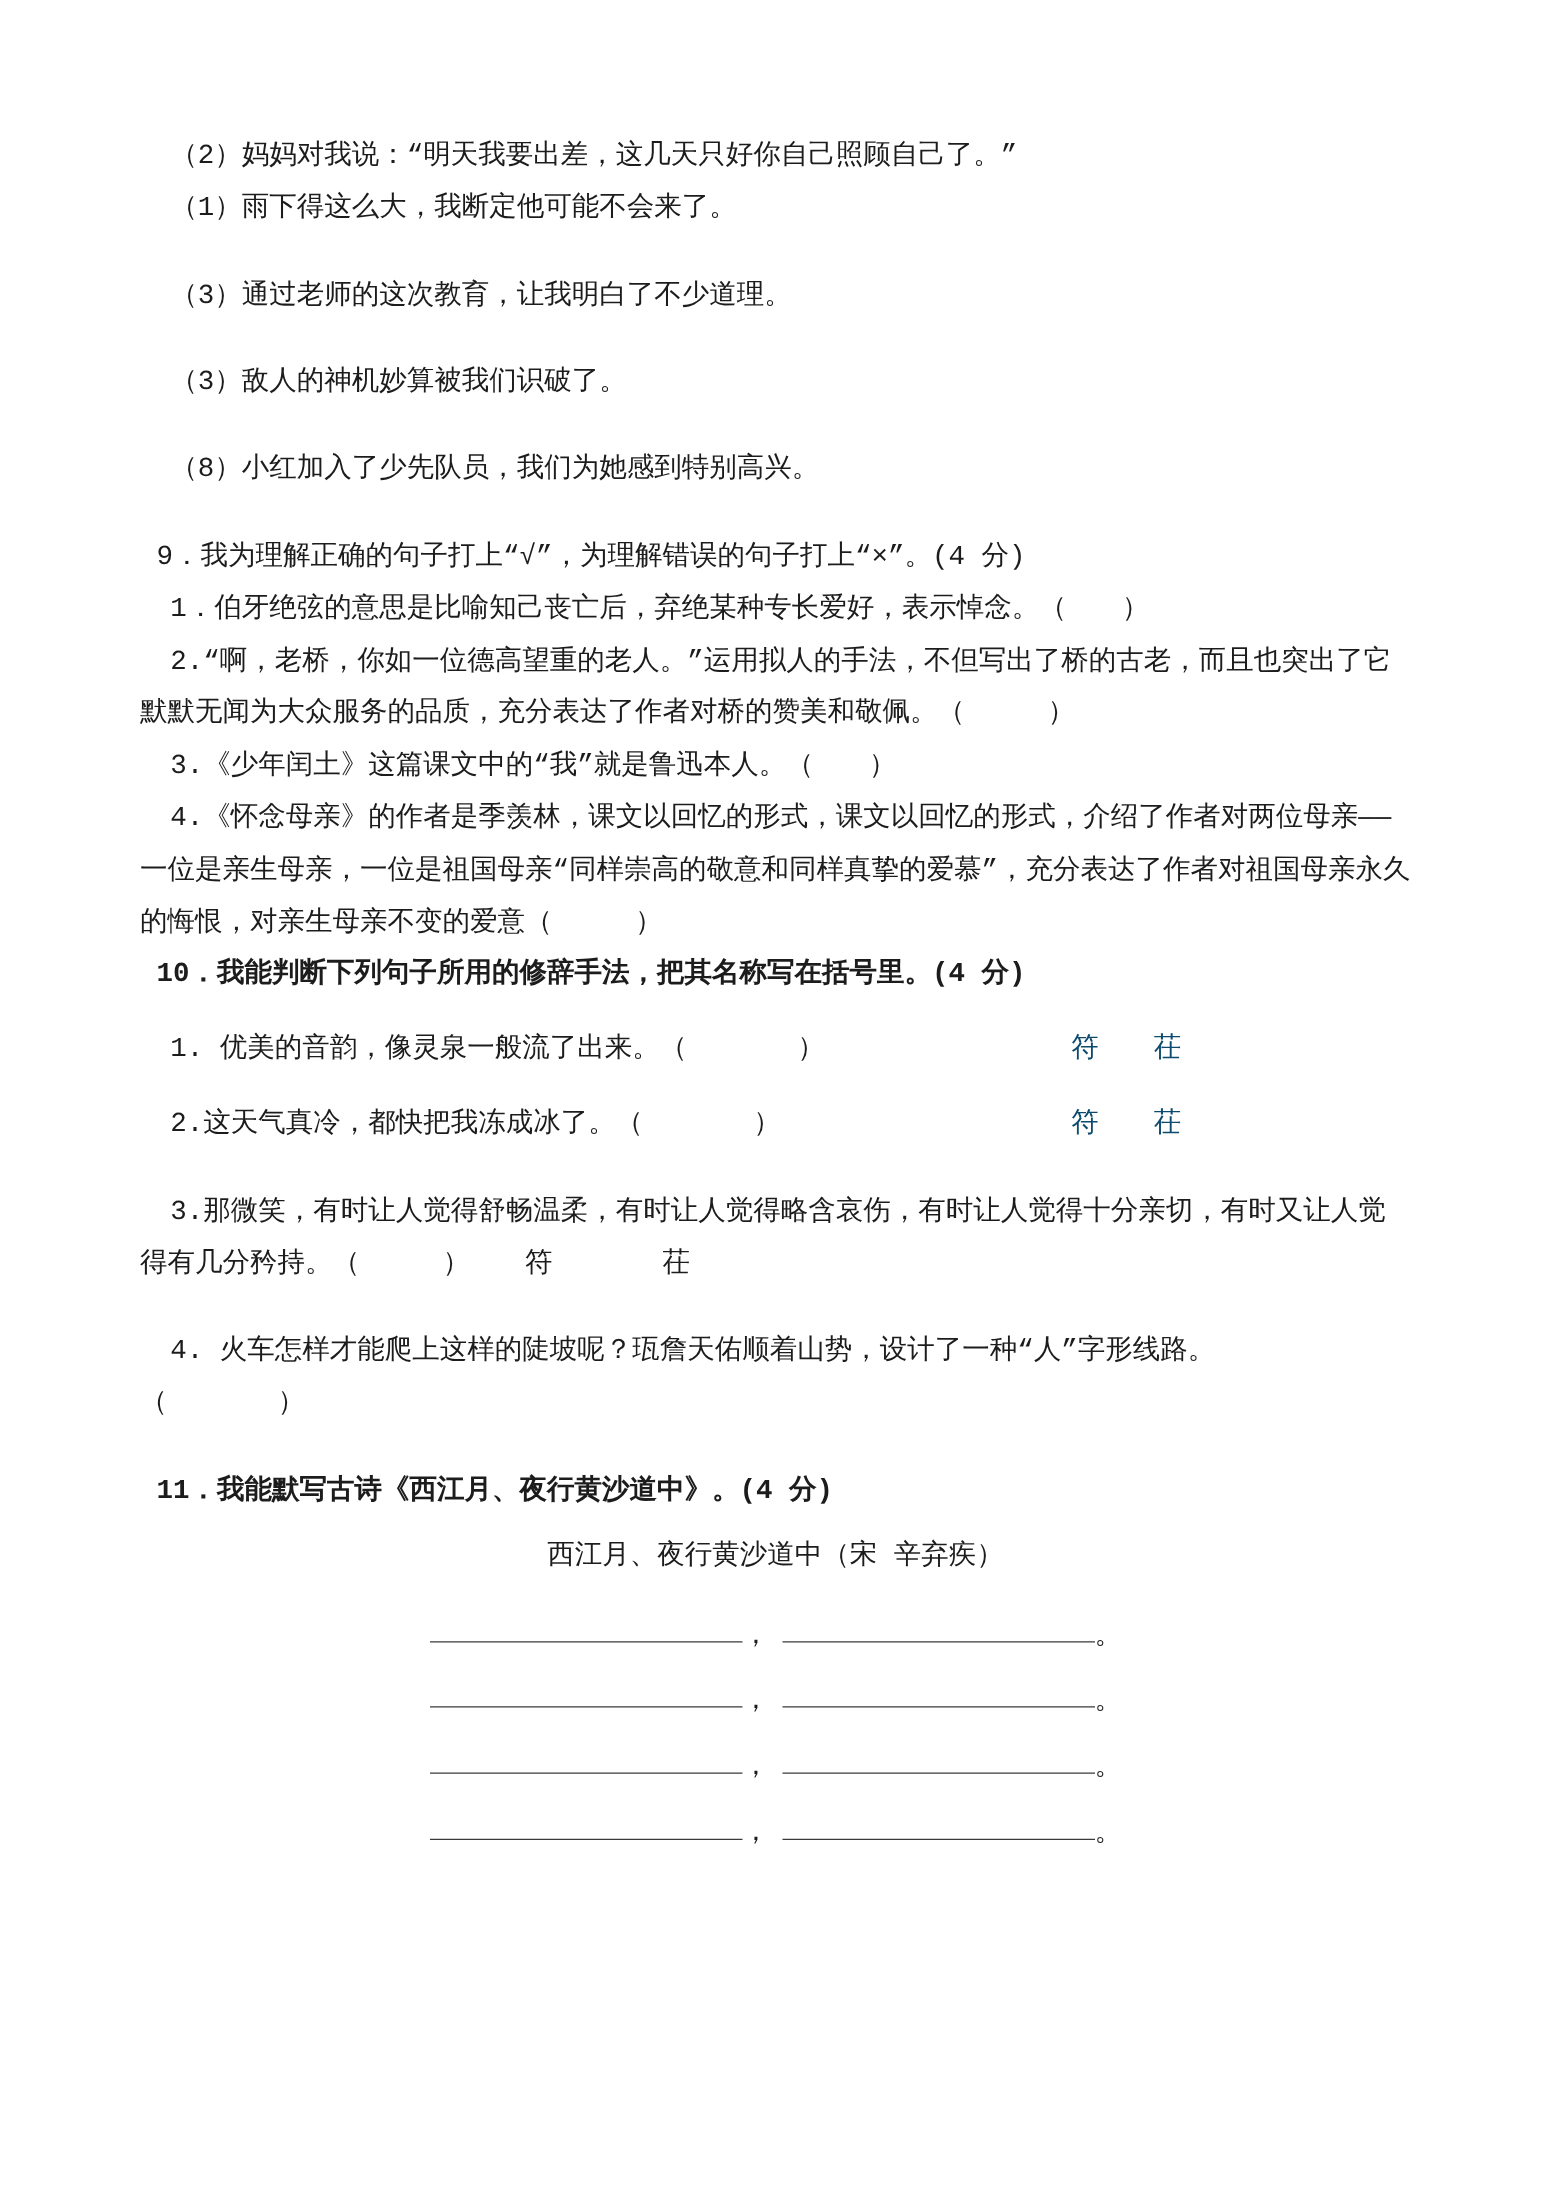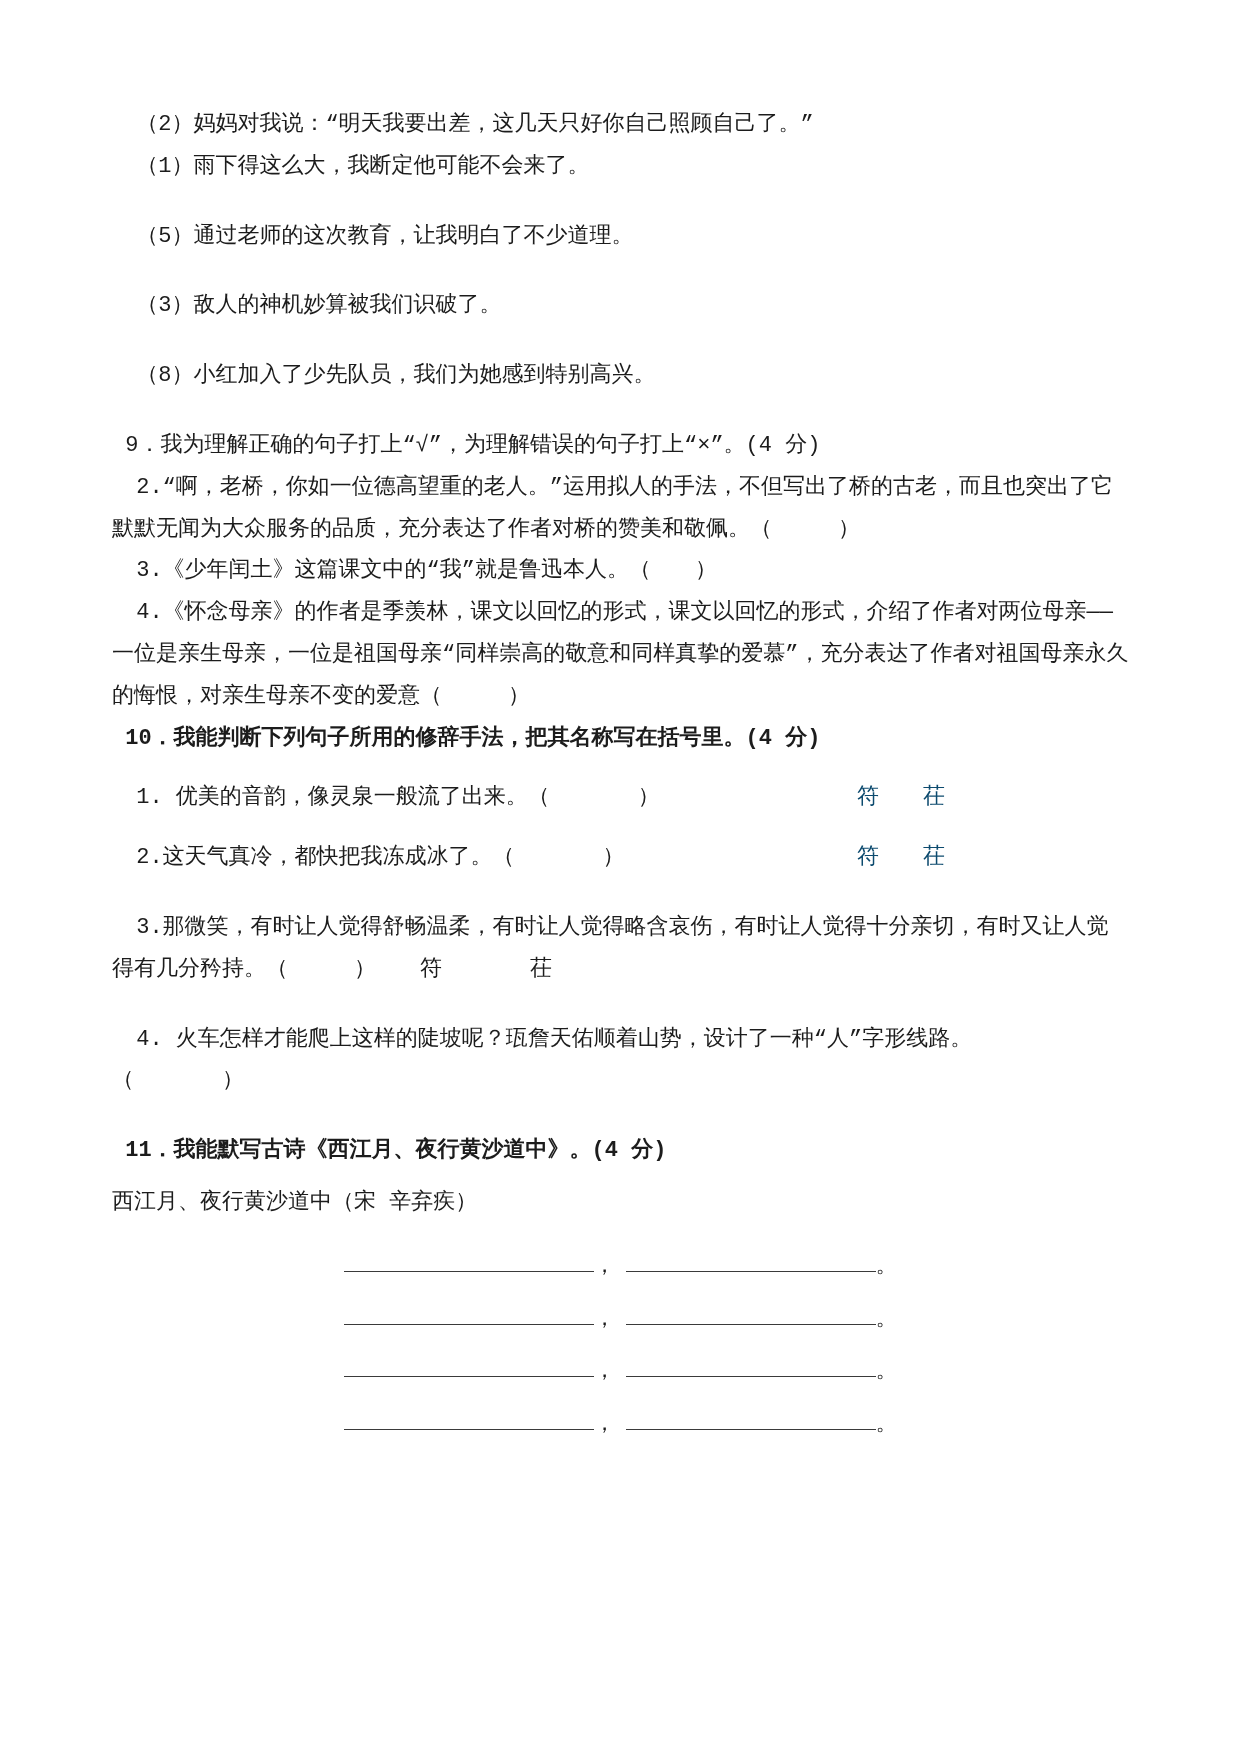--- a/index.html
+++ b/index.html
@@ -53,20 +53,21 @@
     margin-right: 140px;
     letter-spacing: 44px;
     color: #0c4a6e;
     white-space: nowrap;
   }
   .q10-bracket-line {
     margin: 0;
     text-indent: 0;
   }
   .poem-title {
+    text-align: center;
     margin-top: 10px;
   }
   .poem-lines {
     margin-top: 18px;
     text-align: center;
   }
   .poem-line {
     margin: 0 0 11px 0;
     white-space: nowrap;
   }
@@ -86,25 +87,26 @@
   }
 </style>
 </head>
 <body>
 
 <div class="page">
 
   <p class="para">（2）妈妈对我说：“明天我要出差，这几天只好你自己照顾自己了。”</p>
 
   <p class="para">（1）雨下得这么大，我断定他可能不会来了。</p>
-  <p class="para spaced">（5）通过老师的这次教育，让我明白了不少道理。</p>
+  <p class="para spaced">（3）通过老师的这次教育，让我明白了不少道理。</p>
   <p class="para spaced">（3）敌人的神机妙算被我们识破了。</p>
   <p class="para spaced">（8）小红加入了少先队员，我们为她感到特别高兴。</p>
 
   <p class="heading spaced">9．我为理解正确的句子打上“√”，为理解错误的句子打上“×”。(4 分)</p>
+  <p class="para">1．伯牙绝弦的意思是比喻知己丧亡后，弃绝某种专长爱好，表示悼念。（　　）</p>
   <p class="para">2.“啊，老桥，你如一位德高望重的老人。”运用拟人的手法，不但写出了桥的古老，而且也突出了它默默无闻为大众服务的品质，充分表达了作者对桥的赞美和敬佩。（　　　）</p>
   <p class="para">3.《少年闰土》这篇课文中的“我”就是鲁迅本人。（　　）</p>
   <p class="para">4.《怀念母亲》的作者是季羡林，课文以回忆的形式，课文以回忆的形式，介绍了作者对两位母亲——一位是亲生母亲，一位是祖国母亲“同样崇高的敬意和同样真挚的爱慕”，充分表达了作者对祖国母亲永久的悔恨，对亲生母亲不变的爱意（　　　）</p>
 
   <p class="heading bold">10．我能判断下列句子所用的修辞手法，把其名称写在括号里。(4 分)</p>
 
   <div class="q10-row">
     <span class="stem">1. 优美的音韵，像灵泉一般流了出来。（　　　　）</span>
     <span class="q10-note">符茌</span>
   </div>

